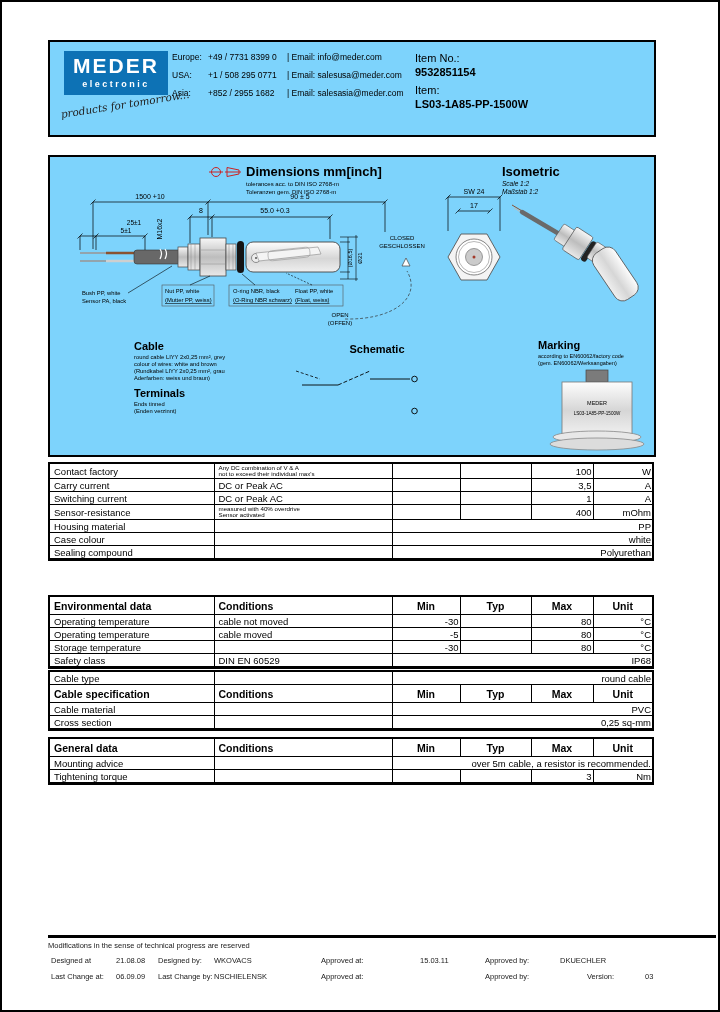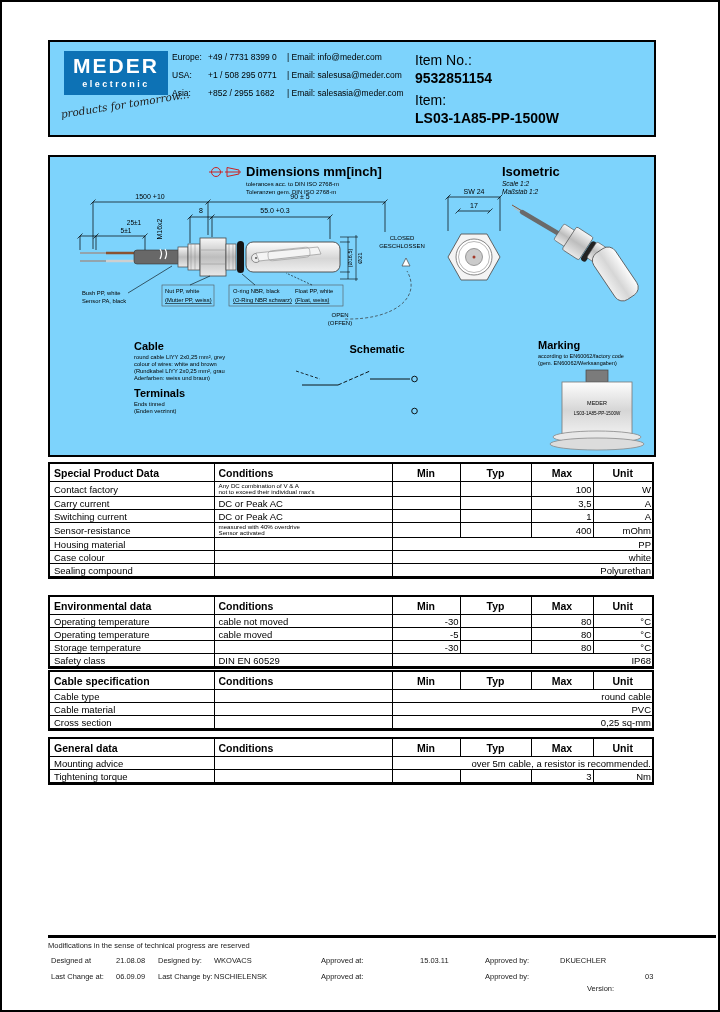--- a/index.html
+++ b/index.html
@@ -12,21 +12,21 @@
   .logo{position:absolute;left:14px;top:9px;width:104px;height:44px;background:#0d72b5;color:#fff;text-align:center;}
   .logo .m{font-size:21px;font-weight:bold;letter-spacing:2px;line-height:26px;margin-top:2px;}
   .logo .e{font-size:9px;font-weight:bold;letter-spacing:2.5px;line-height:10px;}
   .tagline{position:absolute;left:10px;top:56px;width:130px;font-family:"DejaVu Serif",serif;
            font-style:italic;font-size:10.5px;color:#222;transform:rotate(-9deg);}
   .contacts{position:absolute;left:122px;top:10px;width:280px;font-size:8.5px;}
   .contact-row{position:relative;height:18px;}
   .contact-row .region{position:absolute;left:0;}
   .contact-row .phone{position:absolute;left:36px;}
   .contact-row .email{position:absolute;left:115px;}
-  .itemblock{position:absolute;left:365px;top:8px;font-size:14px;}
+  .itemblock{position:absolute;left:365px;top:8px;font-size:11px;}
   .itemblock .lbl{margin-top:2px;}
   .itemblock .val{font-weight:bold;margin:2px 0 6px 0;}
   
   #drawing-box{left:48px;top:155px;width:604px;height:298px;}
   svg text{font-family:"Liberation Sans",sans-serif;fill:#000;}
   
   table.spec{position:absolute;left:48px;border-collapse:collapse;table-layout:fixed;width:604px;
              border:2px solid #000;border-bottom:3px solid #000;background:#fff;}
   .spec th,.spec td{border:1px solid #000;overflow:hidden;white-space:nowrap;}
   .spec th{font-size:10.5px;text-align:left;padding:1px 4px;height:15px;}
@@ -265,28 +265,20 @@
 <table class="spec" id="table-special">
   <colgroup>
       <col style="width:165px">
       <col style="width:178px">
       <col style="width:68px">
       <col style="width:71px">
       <col style="width:62px">
       <col style="width:60px">
     </colgroup>
   <tbody>
-      <tr>
-    <th>Special Product Data</th>
-    <th>Conditions</th>
-    <th class="c">Min</th>
-    <th class="c">Typ</th>
-    <th class="c">Max</th>
-    <th class="c">Unit</th>
-  </tr>
   <tr class="rh">
     <td>Contact factory</td>
     <td>
           <div class="s2">Any DC combination of V &amp; A</div>
           <div class="s2">not to exceed their individual max's</div>
         </td>
     <td class="c"></td>
     <td class="c"></td>
     <td class="c">100</td>
     <td class="c">W</td>
@@ -390,31 +382,31 @@
   <colgroup>
       <col style="width:165px">
       <col style="width:178px">
       <col style="width:68px">
       <col style="width:71px">
       <col style="width:62px">
       <col style="width:60px">
     </colgroup>
   <tbody>
       <tr>
+    <td>Cable type</td>
+    <td></td>
+    <td class="c" colspan="4">round cable</td>
+  </tr>
+  <tr>
     <th>Cable specification</th>
     <th>Conditions</th>
     <th class="c">Min</th>
     <th class="c">Typ</th>
     <th class="c">Max</th>
     <th class="c">Unit</th>
-  </tr>
-  <tr>
-    <td>Cable type</td>
-    <td></td>
-    <td class="c" colspan="4">round cable</td>
   </tr>
   <tr>
     <td>Cable material</td>
     <td></td>
     <td class="c" colspan="4">PVC</td>
   </tr>
   <tr>
     <td>Cross section</td>
     <td></td>
     <td class="c" colspan="4">0,25 sq-mm</td>
@@ -467,14 +459,14 @@
 <div class="f" style="left:420px;top:956px;">15.03.11</div>
 <div class="f" style="left:485px;top:956px;">Approved by:</div>
 <div class="f" style="left:560px;top:956px;">DKUECHLER</div>
 
 <div class="f" style="left:51px;top:972px;">Last Change at:</div>
 <div class="f" style="left:116px;top:972px;">06.09.09</div>
 <div class="f" style="left:158px;top:972px;">Last Change by:</div>
 <div class="f" style="left:214px;top:972px;">NSCHIELENSK</div>
 <div class="f" style="left:321px;top:972px;">Approved at:</div>
 <div class="f" style="left:485px;top:972px;">Approved by:</div>
-<div class="f" style="left:587px;top:972px;margin-top:12px;">Version:</div>
+<div class="f" style="left:587px;top:972px;">Version:</div>
 <div class="f" style="left:645px;top:972px;">03</div>
 
 </body></html>

